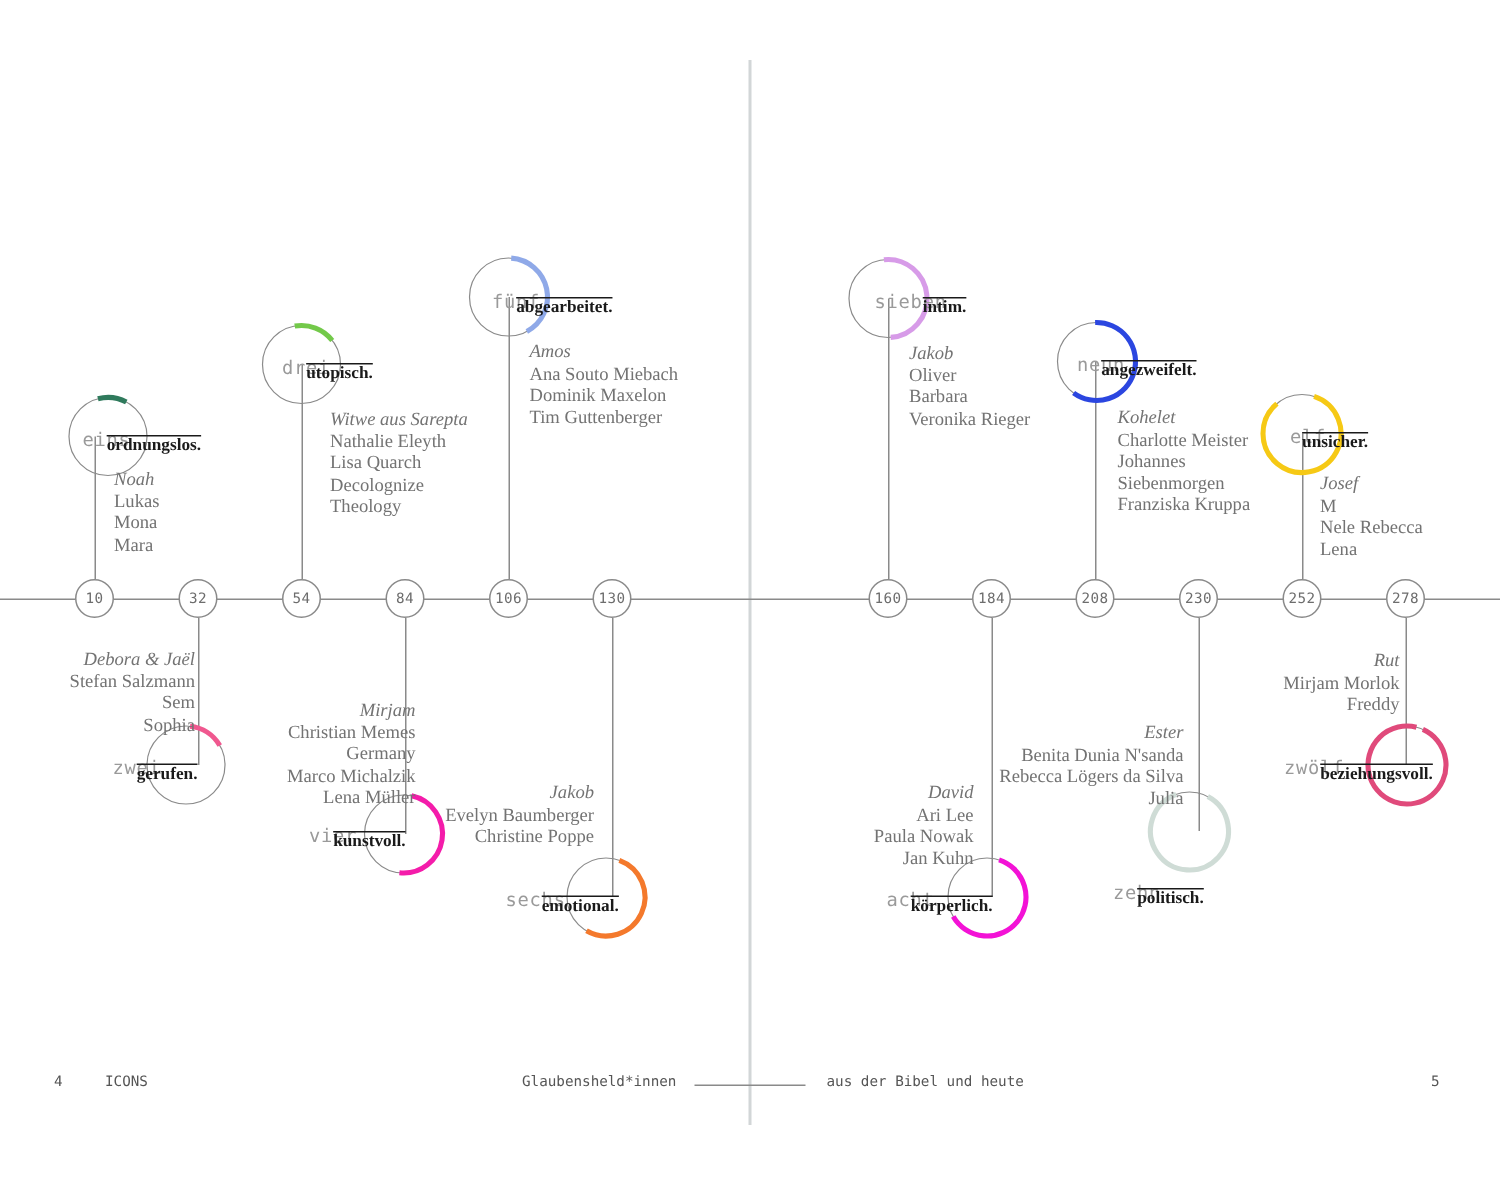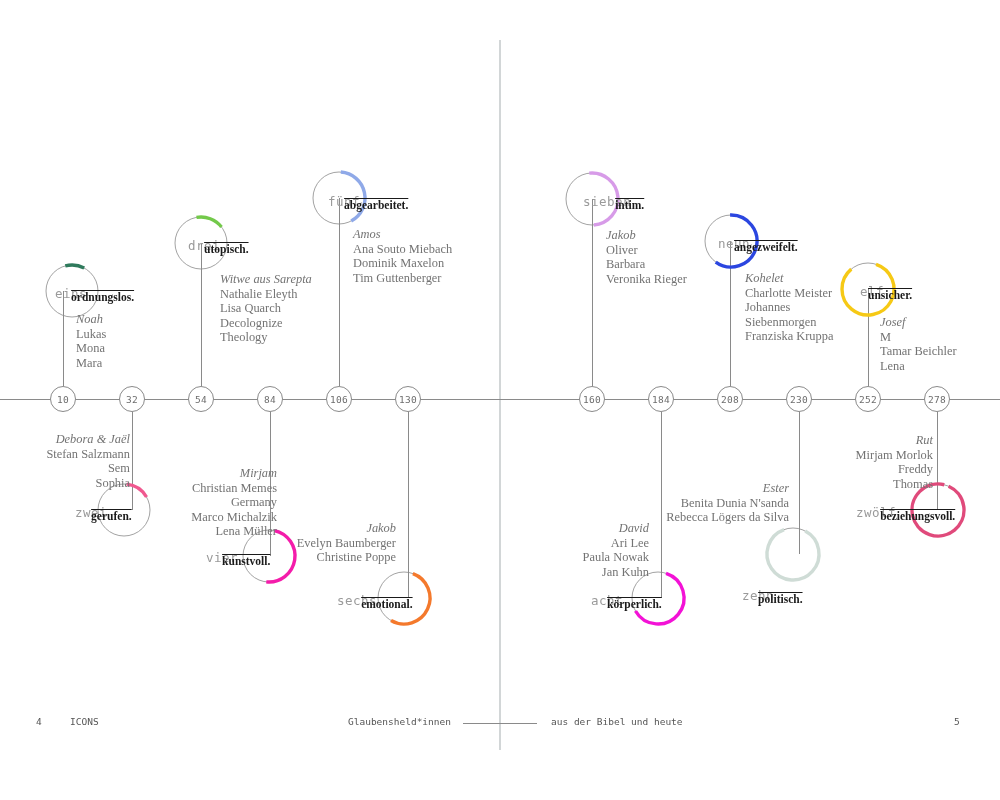--- a/index.html
+++ b/index.html
@@ -236,32 +236,32 @@
         <div class="hero">Kohelet</div>
         <div>Charlotte Meister</div>
         <div>Johannes</div>
         <div>Siebenmorgen</div>
         <div>Franziska Kruppa</div>
       </div>
       <div class="names left" style="left: 569px; width: 220px; top: 481px;">
         <div class="hero">Ester</div>
         <div>Benita Dunia N'sanda</div>
         <div>Rebecca Lögers da Silva</div>
+        <div>Julia</div>
       </div>
       <div class="names right" style="left: 880px; top: 315px;">
         <div class="hero">Josef</div>
         <div>M</div>
-        <div>Tamar Beichler</div>
+        <div>Nele Rebecca</div>
         <div>Lena</div>
       </div>
       <div class="names left" style="left: 713px; width: 220px; top: 433px;">
         <div class="hero">Rut</div>
         <div>Mirjam Morlok</div>
         <div>Freddy</div>
-        <div>Thomas</div>
       </div>
     </div>
   <div id="nodes">
       <div class="node" style="left: 50px; top: 386px;">10</div>
       <div class="node" style="left: 119px; top: 386px;">32</div>
       <div class="node" style="left: 188px; top: 386px;">54</div>
       <div class="node" style="left: 257px; top: 386px;">84</div>
       <div class="node" style="left: 326px; top: 386px;">106</div>
       <div class="node" style="left: 395px; top: 386px;">130</div>
       <div class="node" style="left: 579px; top: 386px;">160</div>

